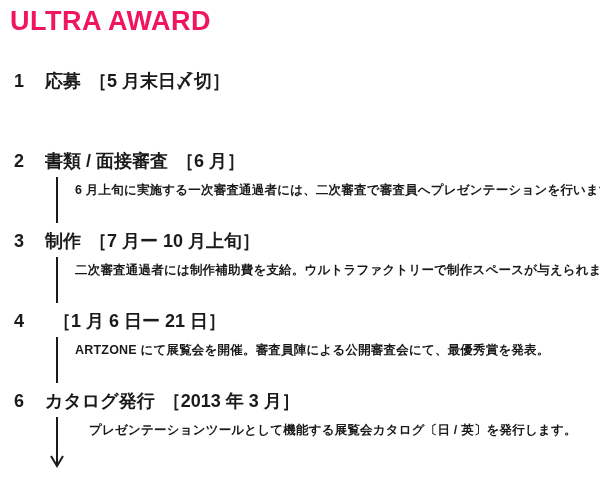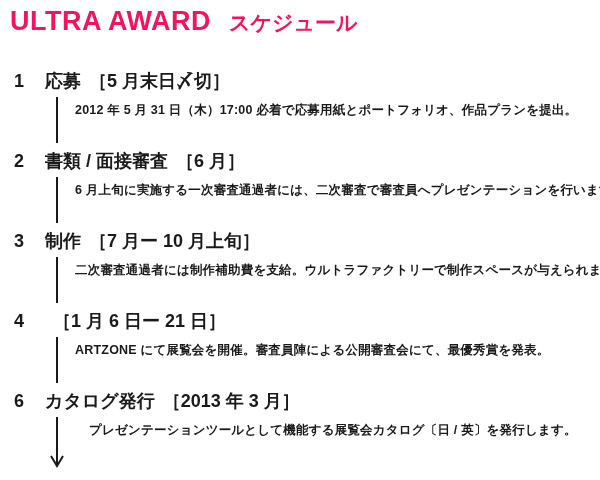--- a/index.html
+++ b/index.html
@@ -93,34 +93,29 @@
     letter-spacing: 0.2px;
   }
 </style>
 </head>
 <body>
 
 <div class="page">
 
   <div class="title-row">
     <span class="title-en">ULTRA AWARD</span>
-    <span class="title-ja">スケジュール</span>
   </div>
 
   <div class="timeline">
 
     <div class="item">
       <div class="head-row">
         <span class="num">1</span>
         <span class="label">応募</span>
         <span class="period">［5 月末日〆切］</span>
-      </div>
-      <div class="body-row">
-        <div class="connector"></div>
-        <p class="desc">2012 年 5 月 31 日（木）17:00 必着で応募用紙とポートフォリオ、作品プランを提出。</p>
       </div>
     </div>
 
     <div class="item">
       <div class="head-row">
         <span class="num">2</span>
         <span class="label">書類 / 面接審査</span>
         <span class="period">［6 月］</span>
       </div>
       <div class="body-row">

